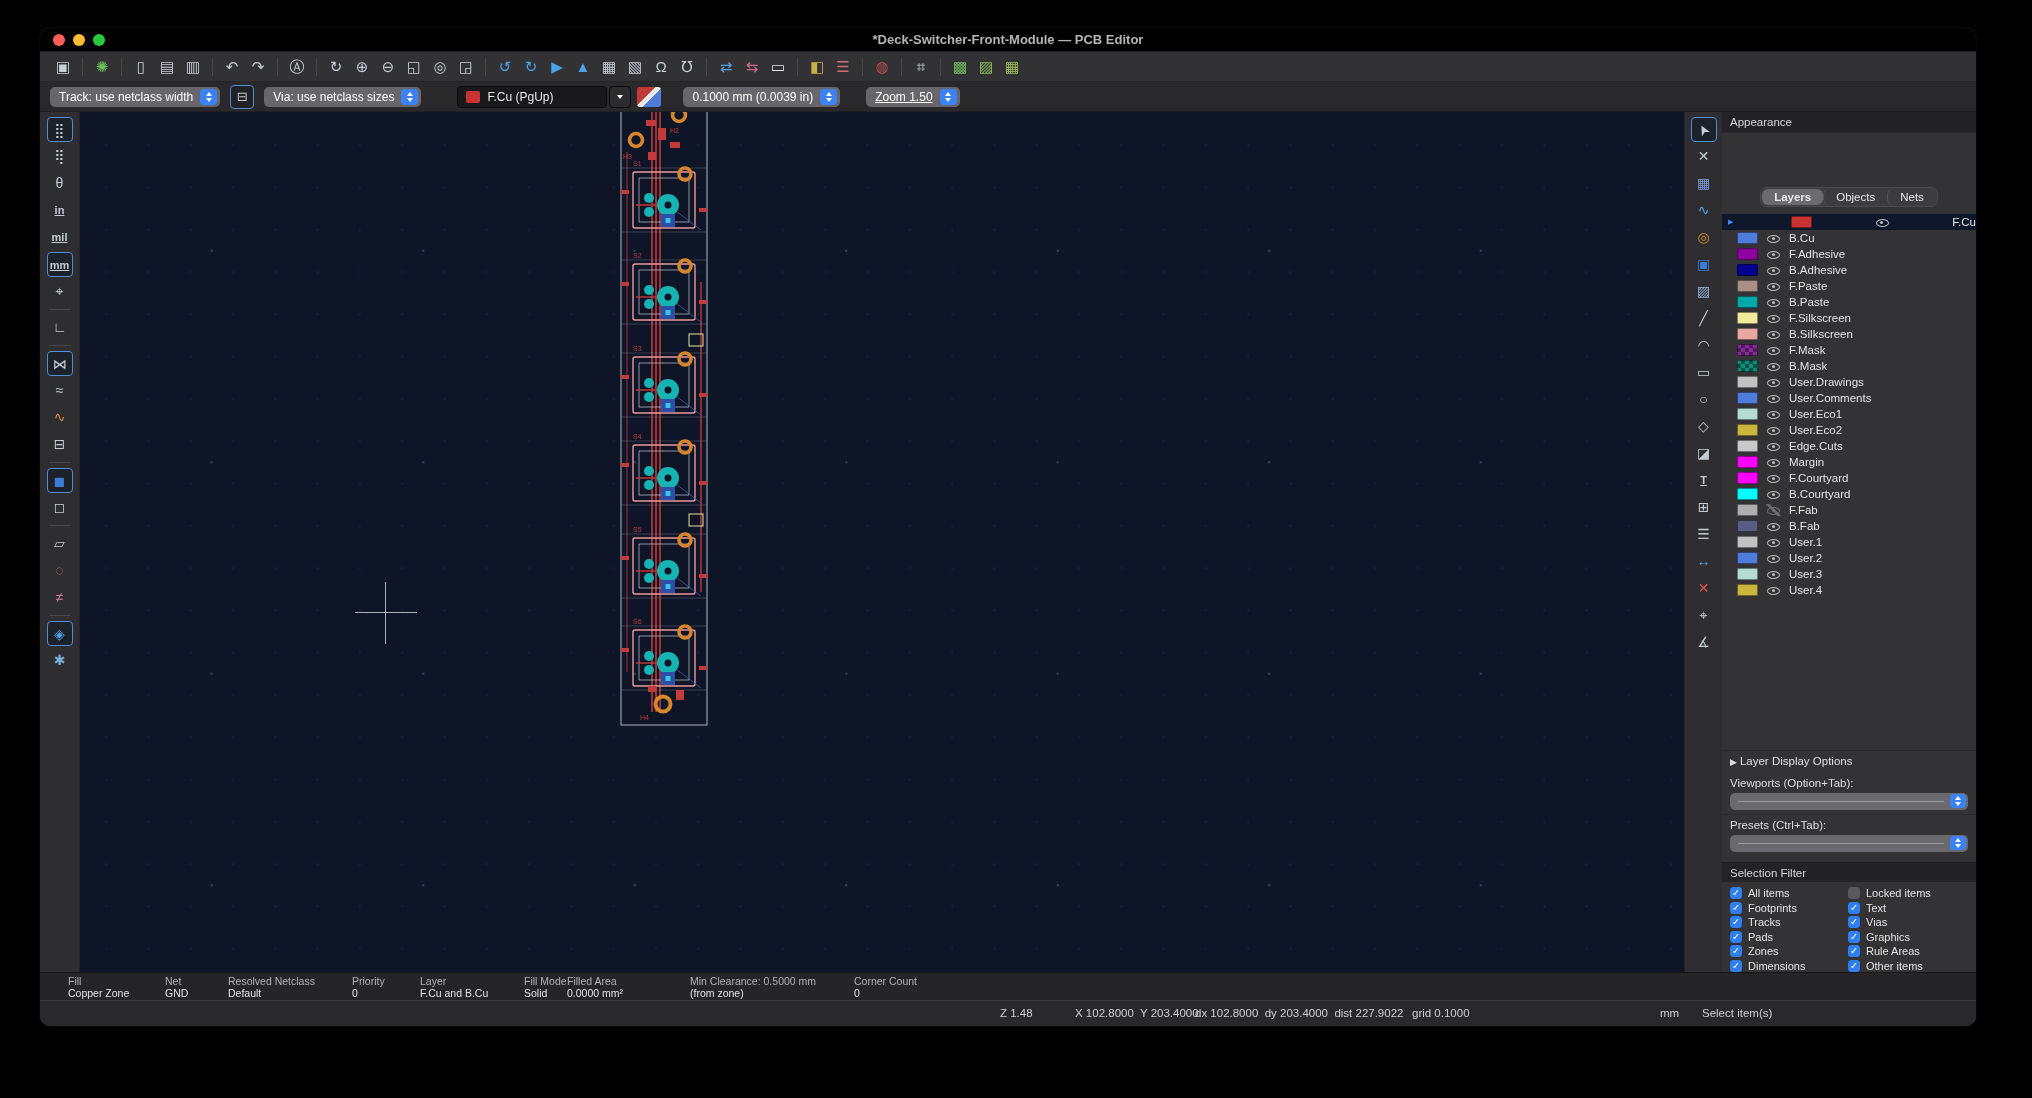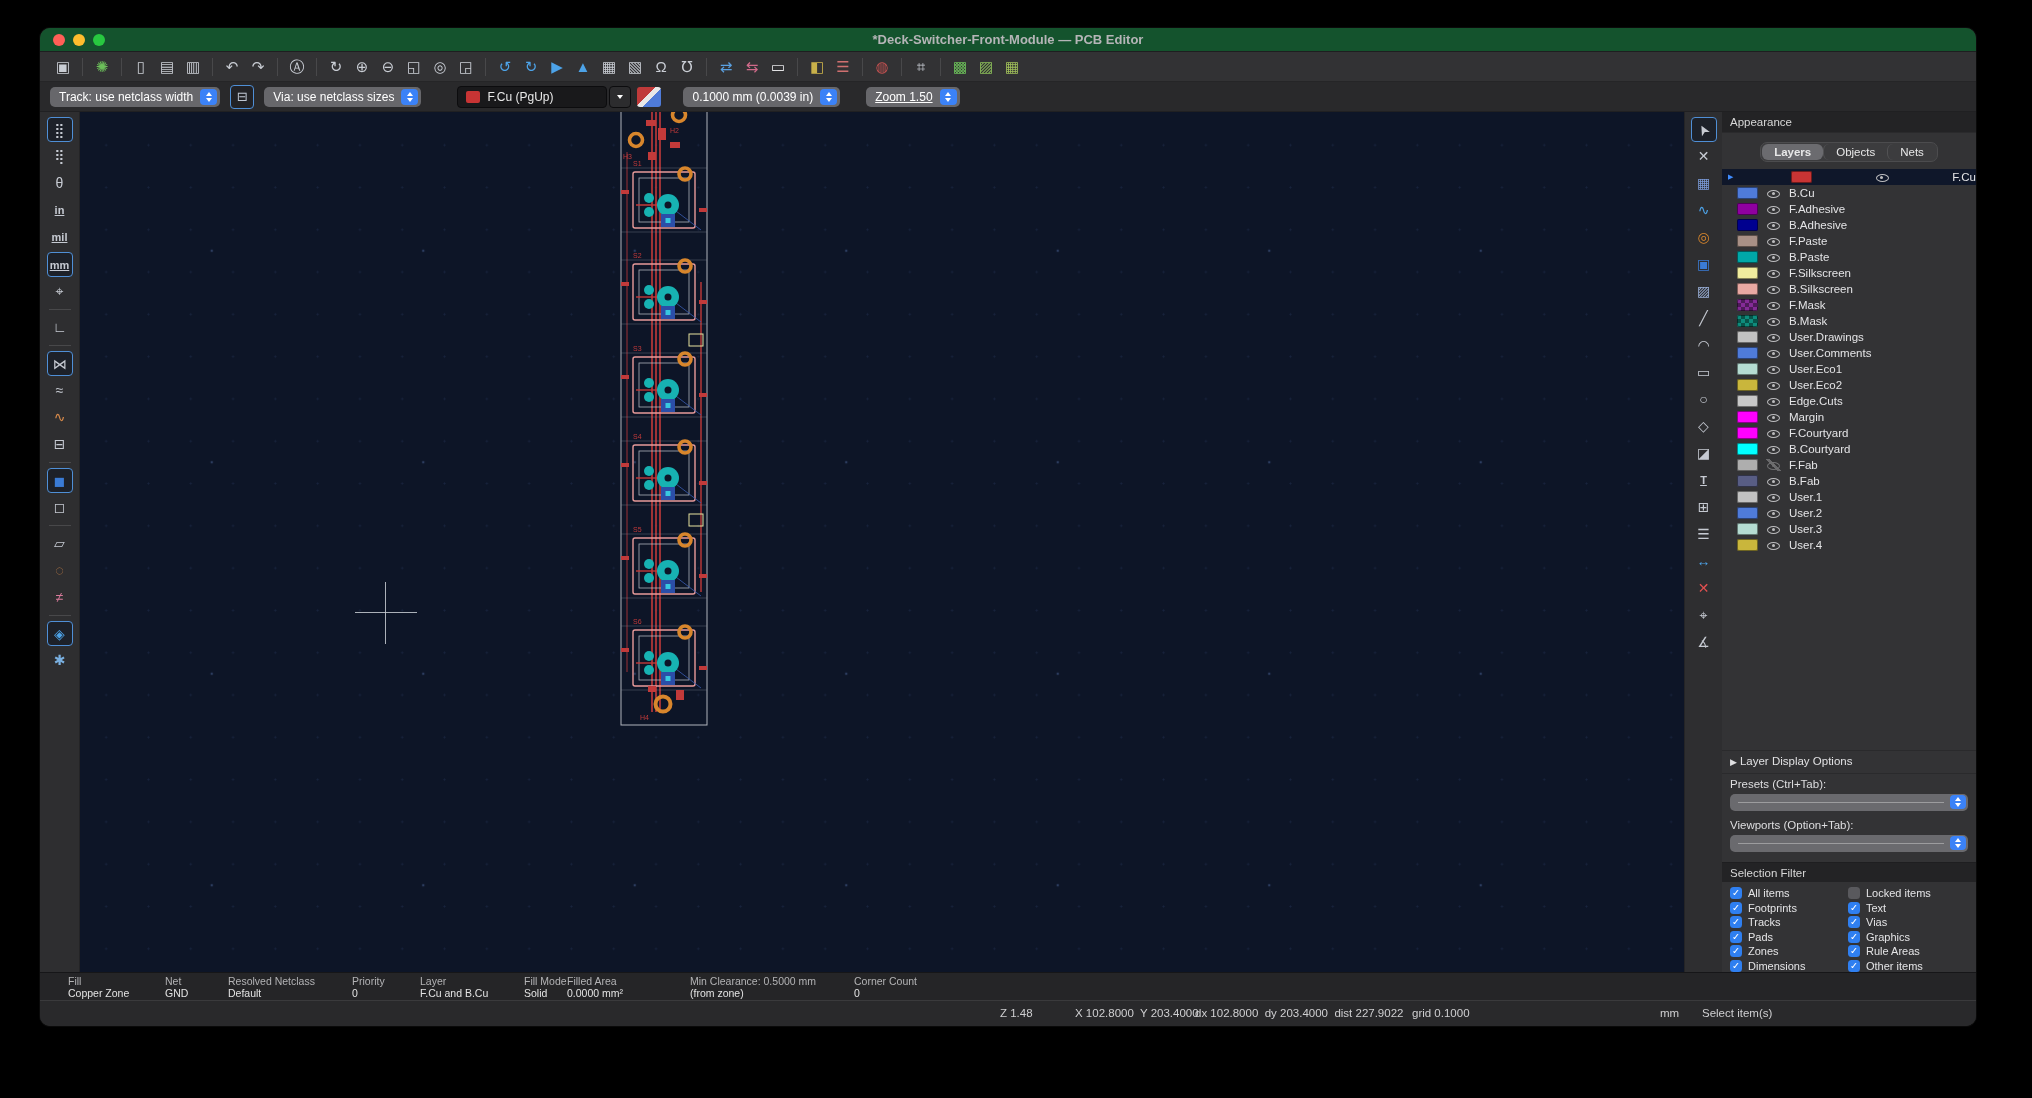--- a/index.html
+++ b/index.html
@@ -1,21 +1,21 @@
 <!DOCTYPE html>
 <html><head>
 <meta charset="utf-8">
 <style>
   html,body{margin:0;padding:0;background:#000;width:2032px;height:1098px;overflow:hidden;
     font-family:"Liberation Sans","DejaVu Sans",sans-serif;-webkit-font-smoothing:antialiased;}
   *{box-sizing:border-box;}
   .window{position:absolute;left:40px;top:28px;width:1936px;height:998px;background:#2f2f31;
     border-radius:10px;overflow:hidden;box-shadow:0 0 0 1px #0a0a0a;}
   
-  .titlebar{position:relative;height:24px;background:#14532d;border-bottom:1px solid #1e1e20;}
+  .titlebar{position:relative;height:24px;background:#000000;border-bottom:1px solid #1e1e20;}
   .tl-group{position:absolute;left:13px;top:6px;display:flex;gap:8px;}
   .tl{width:12px;height:12px;border-radius:50%;}
   .tl.close{background:#ff5f57}.tl.min{background:#febc2e}.tl.max{background:#28c840}
   .win-title{position:absolute;left:0;right:0;top:0;height:24px;line-height:24px;text-align:center;
     color:#b5b5b7;font-size:13px;font-weight:700;}
   
   .toolbar-main{height:30px;background:#323234;display:flex;align-items:center;padding:0 10px;
     border-bottom:1px solid #252527;}
   .tb-icon{width:24px;height:24px;line-height:24px;text-align:center;font-size:15px;color:#c9cdd4;
     border-radius:4px;flex:none;margin:0 1px;cursor:default;}
@@ -54,21 +54,21 @@
     background-image:radial-gradient(circle,#2c3d60 1.4px,transparent 1.6px),
                      radial-gradient(circle,#18233d 0.9px,transparent 1.1px);
     background-size:211.5px 211.5px,42.3px 42.3px;background-position:26px 33px,5px 12px;}
   .crosshair-h{position:absolute;left:275px;top:500px;width:62px;height:1px;background:#c8ccd4;opacity:.85;}
   .crosshair-v{position:absolute;left:305px;top:470px;width:1px;height:62px;background:#c8ccd4;opacity:.85;}
   
   .panel{width:254px;background:#333335;flex:none;display:flex;flex-direction:column;font-size:11.5px;color:#e4e4e6;}
   .panel-header{height:21px;line-height:21px;background:#232325;color:#d8d8d8;padding-left:8px;
     font-size:11.5px;flex:none;border-bottom:1px solid #2a2a2c;}
   .tabs-row{display:flex;justify-content:center;padding:9px 0 7px;flex:none;}
-  .tabs{display:flex;background:#3c3c3e;border:1px solid #4c4c4e;border-radius:7px;padding:1px;}
+  .tabs{display:flex;background:#3c3c3e;border:1px solid #4c4c4e;border-radius:7px;padding:1px;margin-top:45px;}
   .tab{padding:2px 12px;font-size:11.5px;color:#e8e8e8;border-radius:6px;position:relative;}
   .tab.active{background:#6b6b6f;font-weight:700;}
   .tab + .tab:not(.active){border-left:1px solid #525254;}
   .layers-list{flex:none;}
   .layer-row{display:flex;align-items:center;height:16px;padding-left:6px;}
   .layer-row.selected{background:#0f172a;justify-content:space-between;}
   .layer-row .sel-arrow{width:9px;font-size:7px;color:#3f8cff;}
   .layer-row .swatch{width:21px;height:12px;border-radius:2px;box-shadow:inset 0 0 0 1px rgba(0,0,0,.45);flex:none;}
   .checker{background-image:repeating-conic-gradient(rgba(0,0,0,.4) 0 25%,transparent 0 50%);background-size:8px 8px;}
   .eye{position:relative;width:15px;height:12px;display:inline-block;margin-left:8px;flex:none;}
@@ -539,40 +539,40 @@
             <span class="sel-arrow"></span>
             <span class="swatch" style="background-color: rgb(201, 182, 60);"></span>
             <span class="eye"></span>
             <span class="layer-name">User.4</span>
           </div>
         </div>
       <div class="panel-flex"></div>
       <div class="ldo-row">
         <span class="tri">▶</span><span>Layer Display Options</span>
       </div>
+      <div class="presets" style="border-top:none;">
+        <div class="lbl">Viewports (Option+Tab):</div>
+        <div class="empty-pill">
+          <span class="line"></span>
+          <span class="stepper">
+              <span class="st-up"></span>
+              <span class="st-dn"></span>
+            </span>
+        </div>
+      </div>
       <div class="presets">
         <div class="lbl">Presets (Ctrl+Tab):</div>
         <div class="empty-pill">
           <span class="line"></span>
           <span class="stepper">
               <span class="st-up"></span>
               <span class="st-dn"></span>
             </span>
         </div>
       </div>
-      <div class="presets" style="border-top:none;">
-        <div class="lbl">Viewports (Option+Tab):</div>
-        <div class="empty-pill">
-          <span class="line"></span>
-          <span class="stepper">
-              <span class="st-up"></span>
-              <span class="st-dn"></span>
-            </span>
-        </div>
-      </div>
       <div class="filter-header">Selection Filter</div>
       <div class="filter-grid" id="filter-grid">
           <div class="filter-item">
             <span class="cb">✓</span>
             <span>All items</span>
           </div>
           <div class="filter-item">
             <span class="cb off"></span>
             <span>Locked items</span>
           </div>

